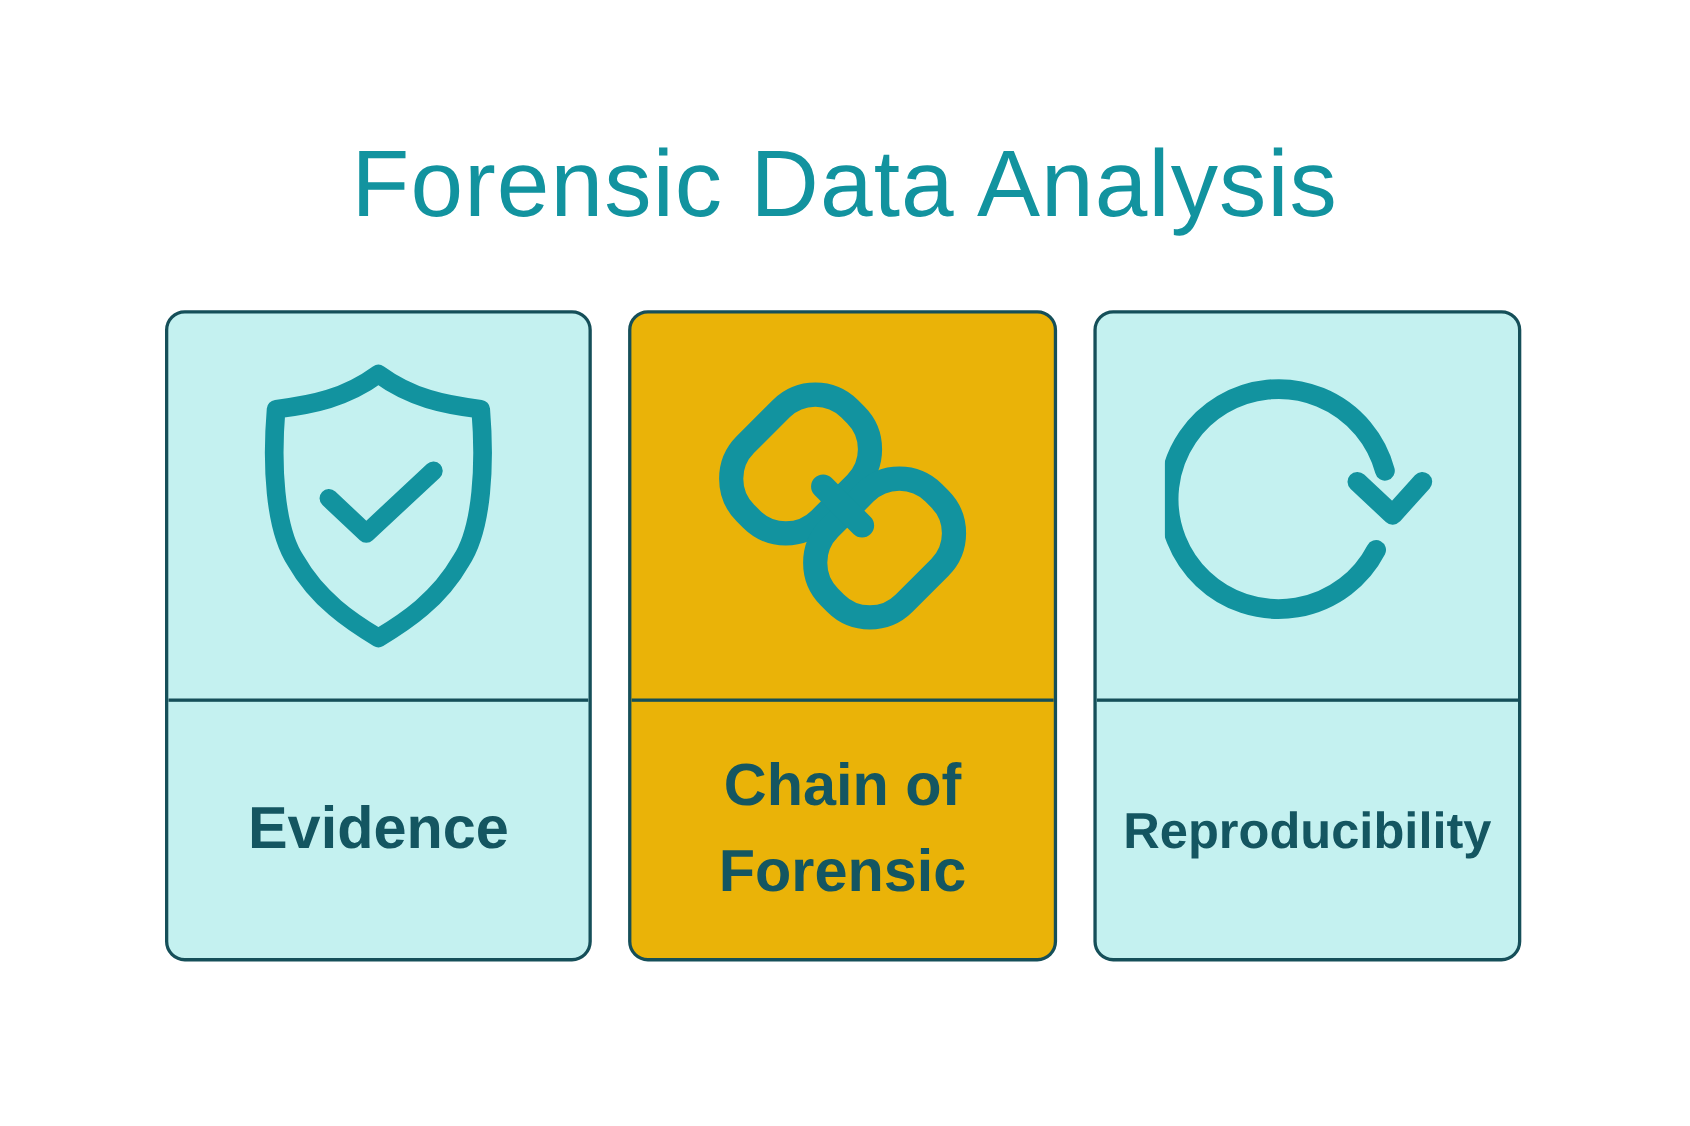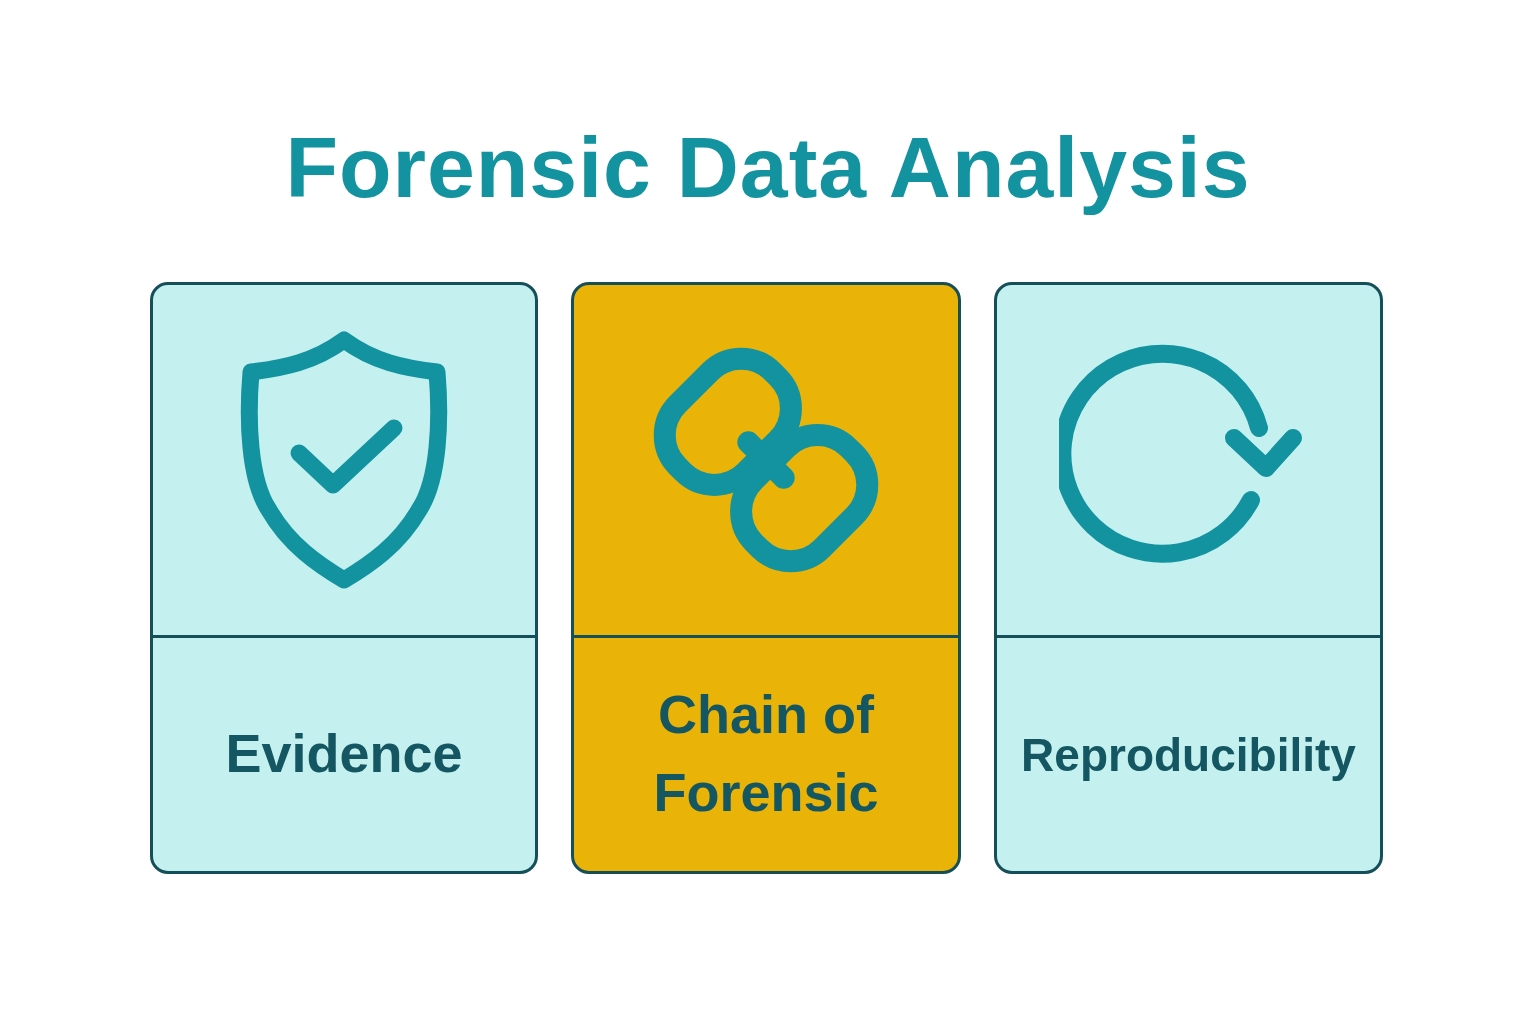--- a/index.html
+++ b/index.html
@@ -3,21 +3,21 @@
   <meta charset="utf-8">
   <style>
     html, body { margin: 0; padding: 0; }
     body {
       width: 1536px; height: 1024px; background: #ffffff;
       position: relative; overflow: hidden;
       font-family: "Liberation Sans", "DejaVu Sans", sans-serif;
     }
     .title {
       position: absolute; left: 0; top: 118px; width: 1536px;
-      text-align: center; font-size: 86px; font-weight: bold;
+      text-align: center; font-size: 86px; font-weight: normal;
       color: #12939f; letter-spacing: 1px;
     }
     .card {
       position: absolute; top: 282px; height: 592px;
       border: 3px solid #154f59; border-radius: 18px;
       box-sizing: border-box; overflow: hidden;
     }
     .card.teal { background: #c4f1f0; }
     .card.white { background: #eab308; }
     .card .icon-area {

